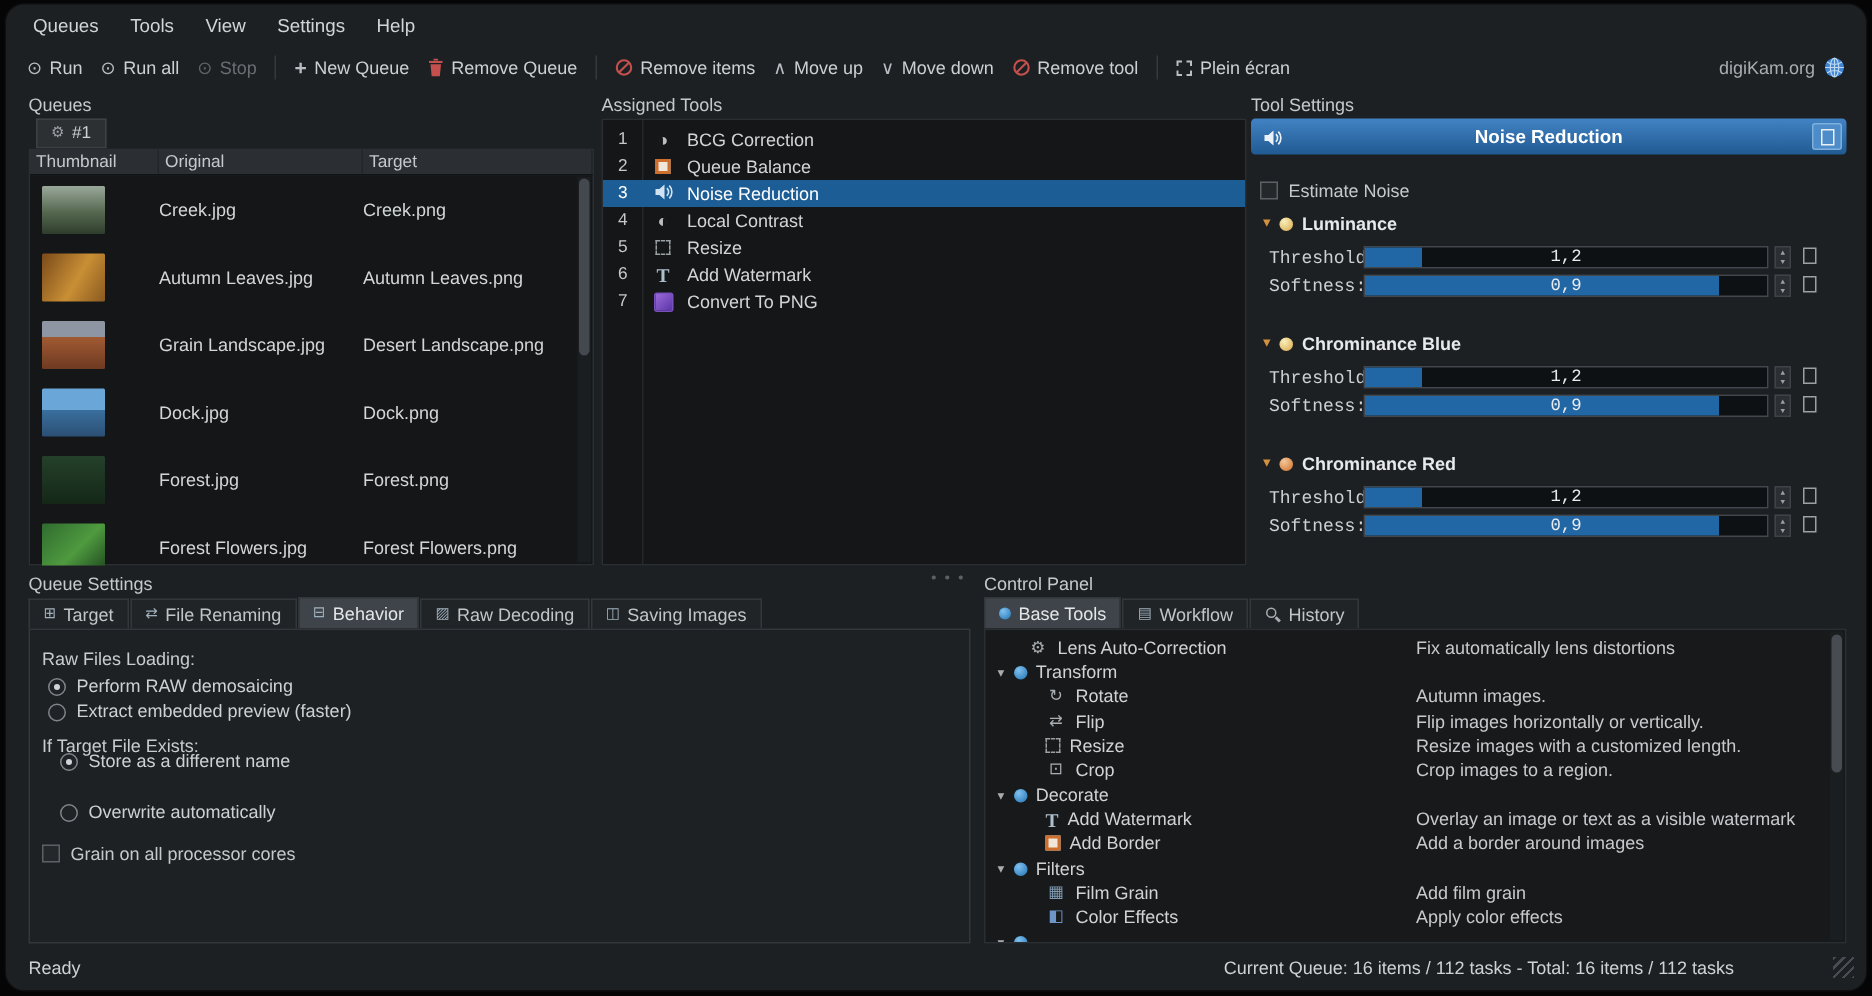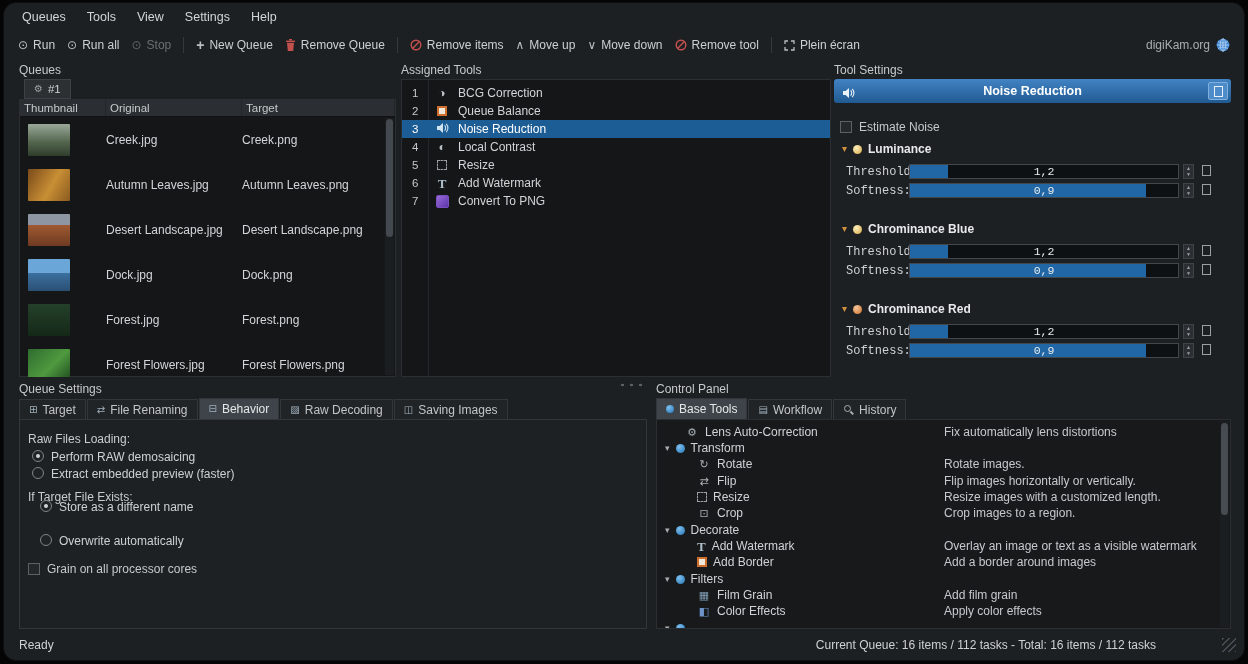--- a/index.html
+++ b/index.html
@@ -109,21 +109,21 @@
   .mag{position:relative;width:11px;height:11px;display:inline-block;}
   .mag::before{content:"";position:absolute;left:1px;top:1px;width:5px;height:5px;
     border:1.5px solid #a8adb1;border-radius:50%;}
   .mag::after{content:"";position:absolute;left:7px;top:7.5px;width:4px;height:1.5px;
     background:#a8adb1;transform:rotate(45deg);}
 
   
   .qs-content{position:absolute;left:15px;top:416px;width:628px;height:210px;background:#1d2124;
     border:1px solid #33373b;}
   .qs-head{position:absolute;font-size:12px;color:#c9ccce;}
-  .radio{position:absolute;display:flex;align-items:flex-start;gap:7px;font-size:12px;color:#ced1d4;}
+  .radio{position:absolute;display:flex;align-items:flex-end;gap:7px;font-size:12px;color:#ced1d4;}
   .rdot{width:12px;height:12px;border-radius:50%;border:1px solid #80858a;background:#1f2326;
     position:relative;display:inline-block;}
   .radio.sel .rdot::after{content:"";position:absolute;left:3px;top:3px;width:4px;height:4px;
     border-radius:50%;background:#cfd4d8;}
 
   
   .cp-content{position:absolute;left:652px;top:416px;width:575px;height:210px;background:#17191b;
     border:1px solid #2b2f33;overflow:hidden;}
   .cpsb{position:absolute;right:1px;top:1px;bottom:1px;width:9px;background:#1b1e21;}
   .cpsb-thumb{position:absolute;left:1px;right:1px;top:2px;height:92px;background:#464c51;border-radius:4px;}
@@ -259,21 +259,21 @@
         <span class="qc1">
             <span class="thumb th-autumn"></span>
           </span>
         <span class="qc2">Autumn Leaves.jpg</span>
         <span class="qc3">Autumn Leaves.png</span>
       </div>
       <div class="qrow">
         <span class="qc1">
             <span class="thumb th-desert"></span>
           </span>
-        <span class="qc2">Desert Landscape.jpg</span>
+        <span class="qc2">Grain Landscape.jpg</span>
         <span class="qc3">Desert Landscape.png</span>
       </div>
       <div class="qrow">
         <span class="qc1">
             <span class="thumb th-dock"></span>
           </span>
         <span class="qc2">Dock.jpg</span>
         <span class="qc3">Dock.png</span>
       </div>
       <div class="qrow">
@@ -554,21 +554,21 @@
         <span class="garr">▾</span>
         <span class="gdot"></span>
         <span>Transform</span>
       </span>
     </div>
     <div class="trow" style="top:36px">
       <span class="tin" style="left:36px">
         <span class="cpi">↻</span>
         <span>Rotate</span>
       </span>
-      <span class="tdesc">Rotate images.</span>
+      <span class="tdesc">Autumn images.</span>
     </div>
     <div class="trow" style="top:53px">
       <span class="tin" style="left:36px">
         <span class="cpi">⇄</span>
         <span>Flip</span>
       </span>
       <span class="tdesc">Flip images horizontally or vertically.</span>
     </div>
     <div class="trow" style="top:69px">
       <span class="tin" style="left:36px">

